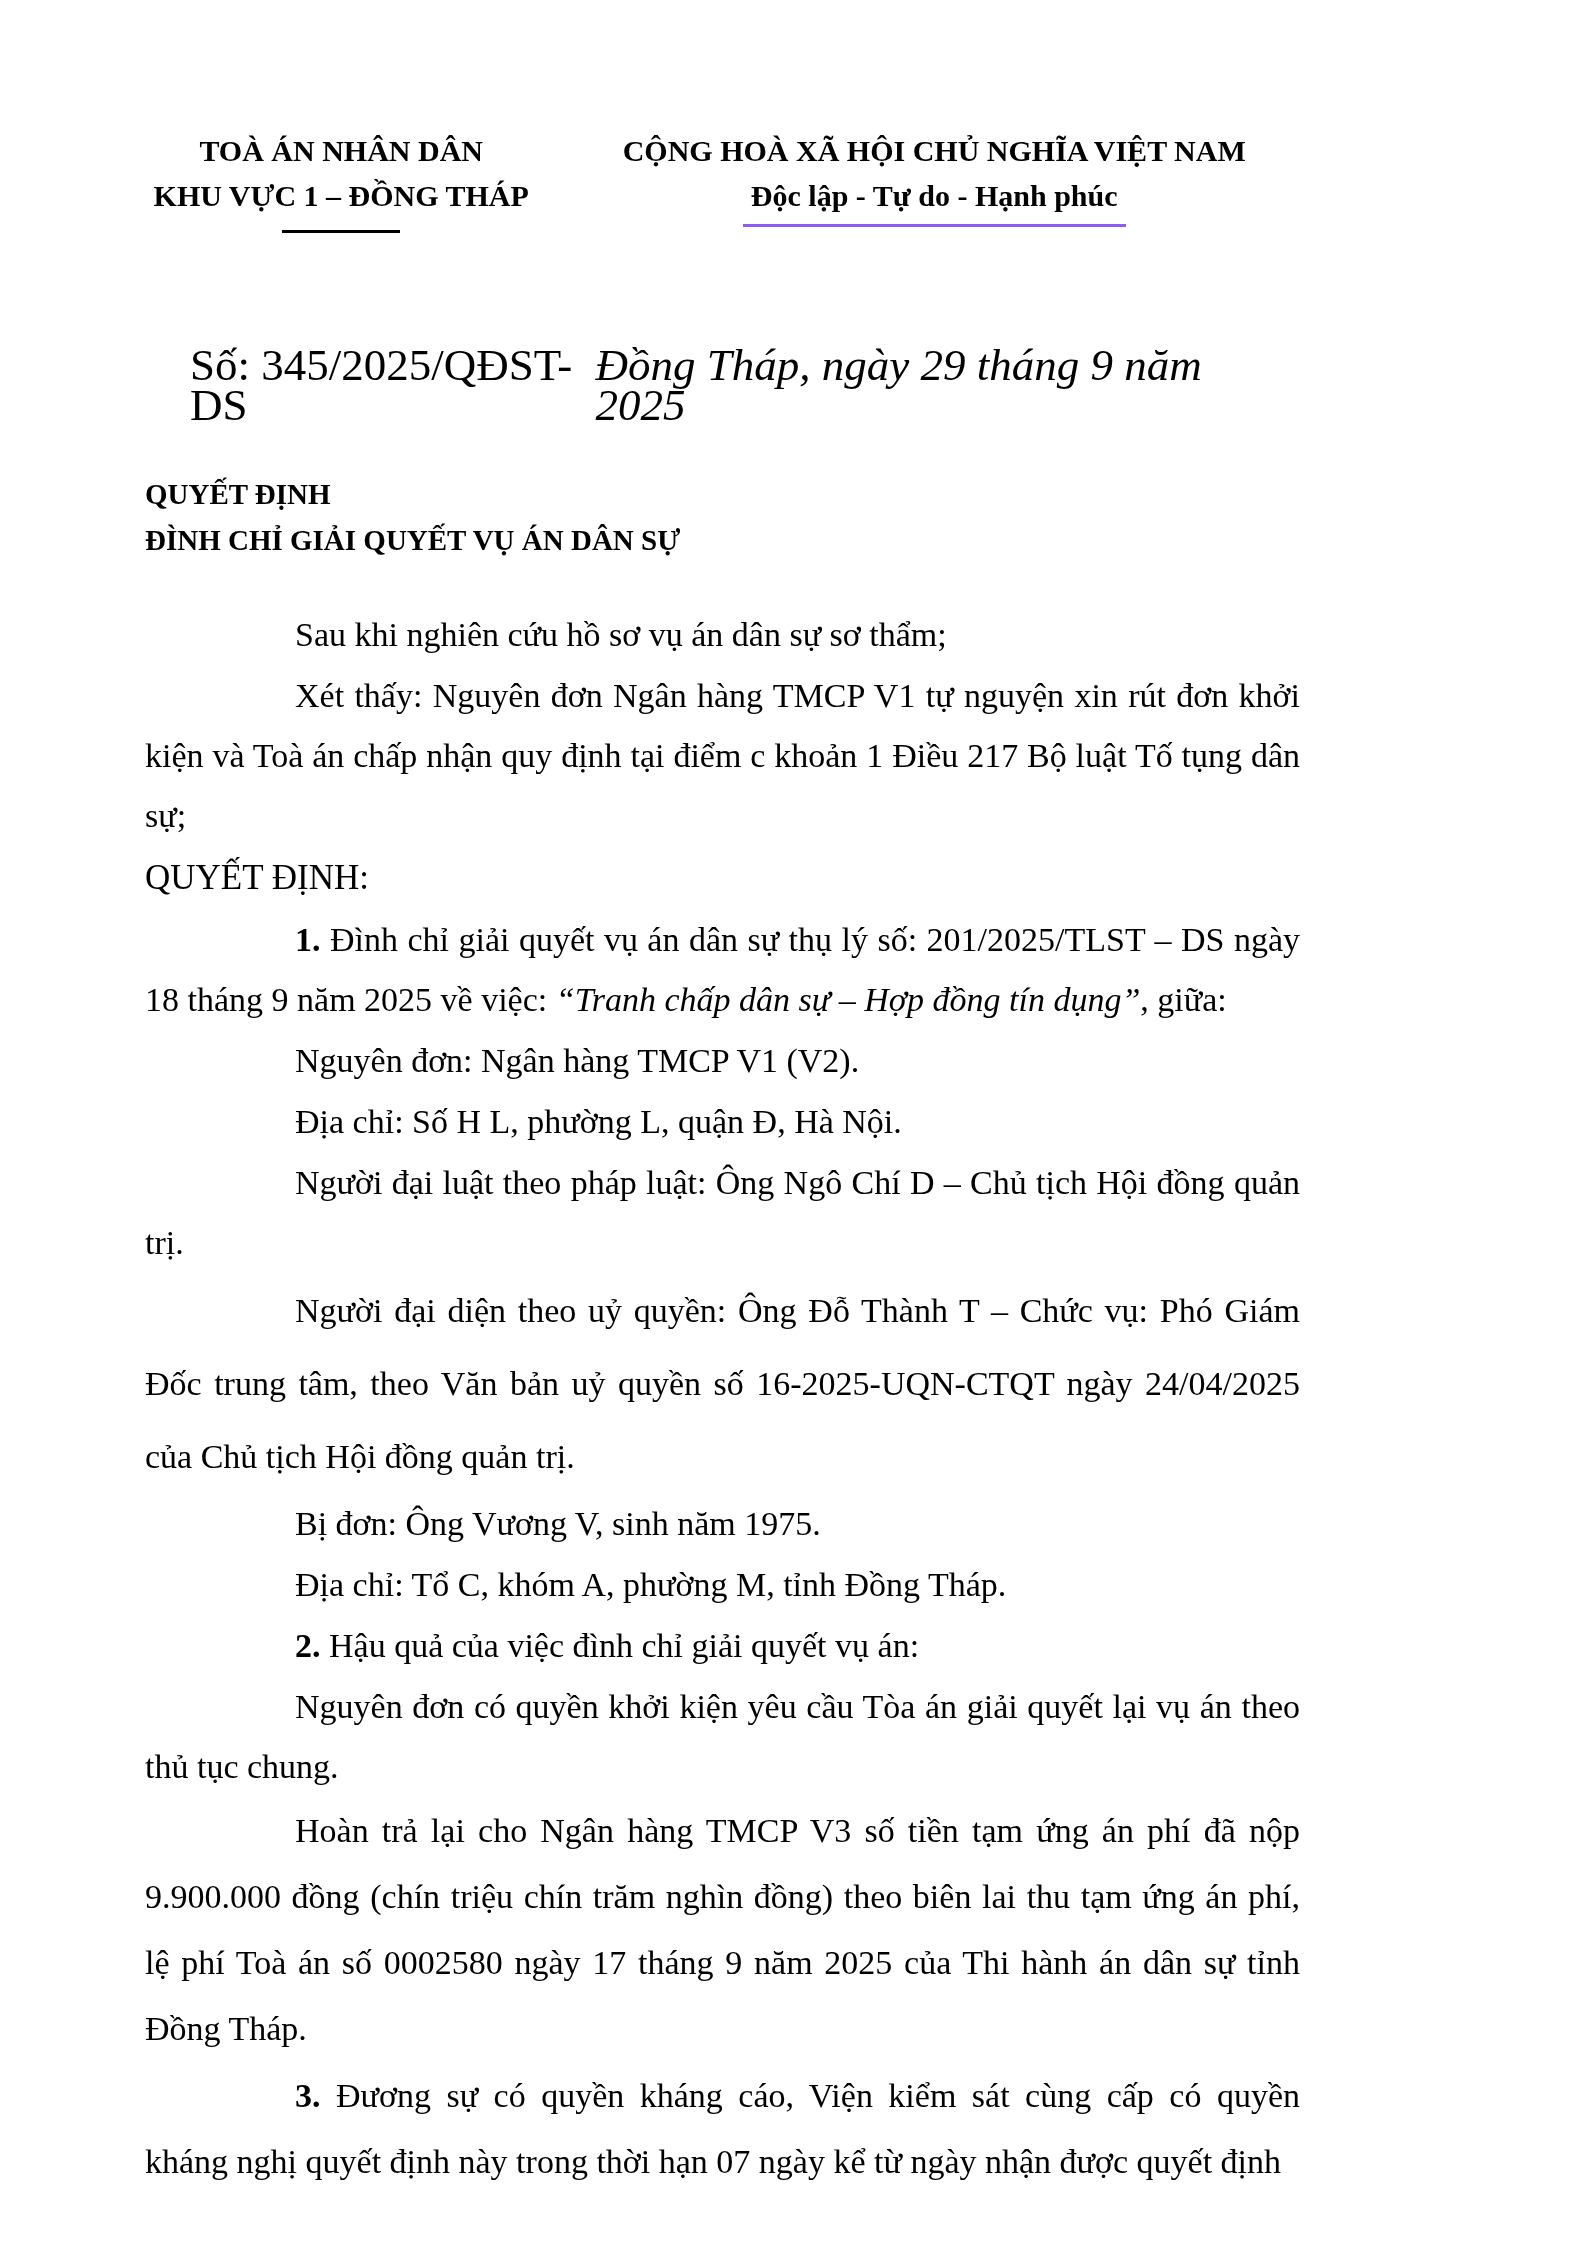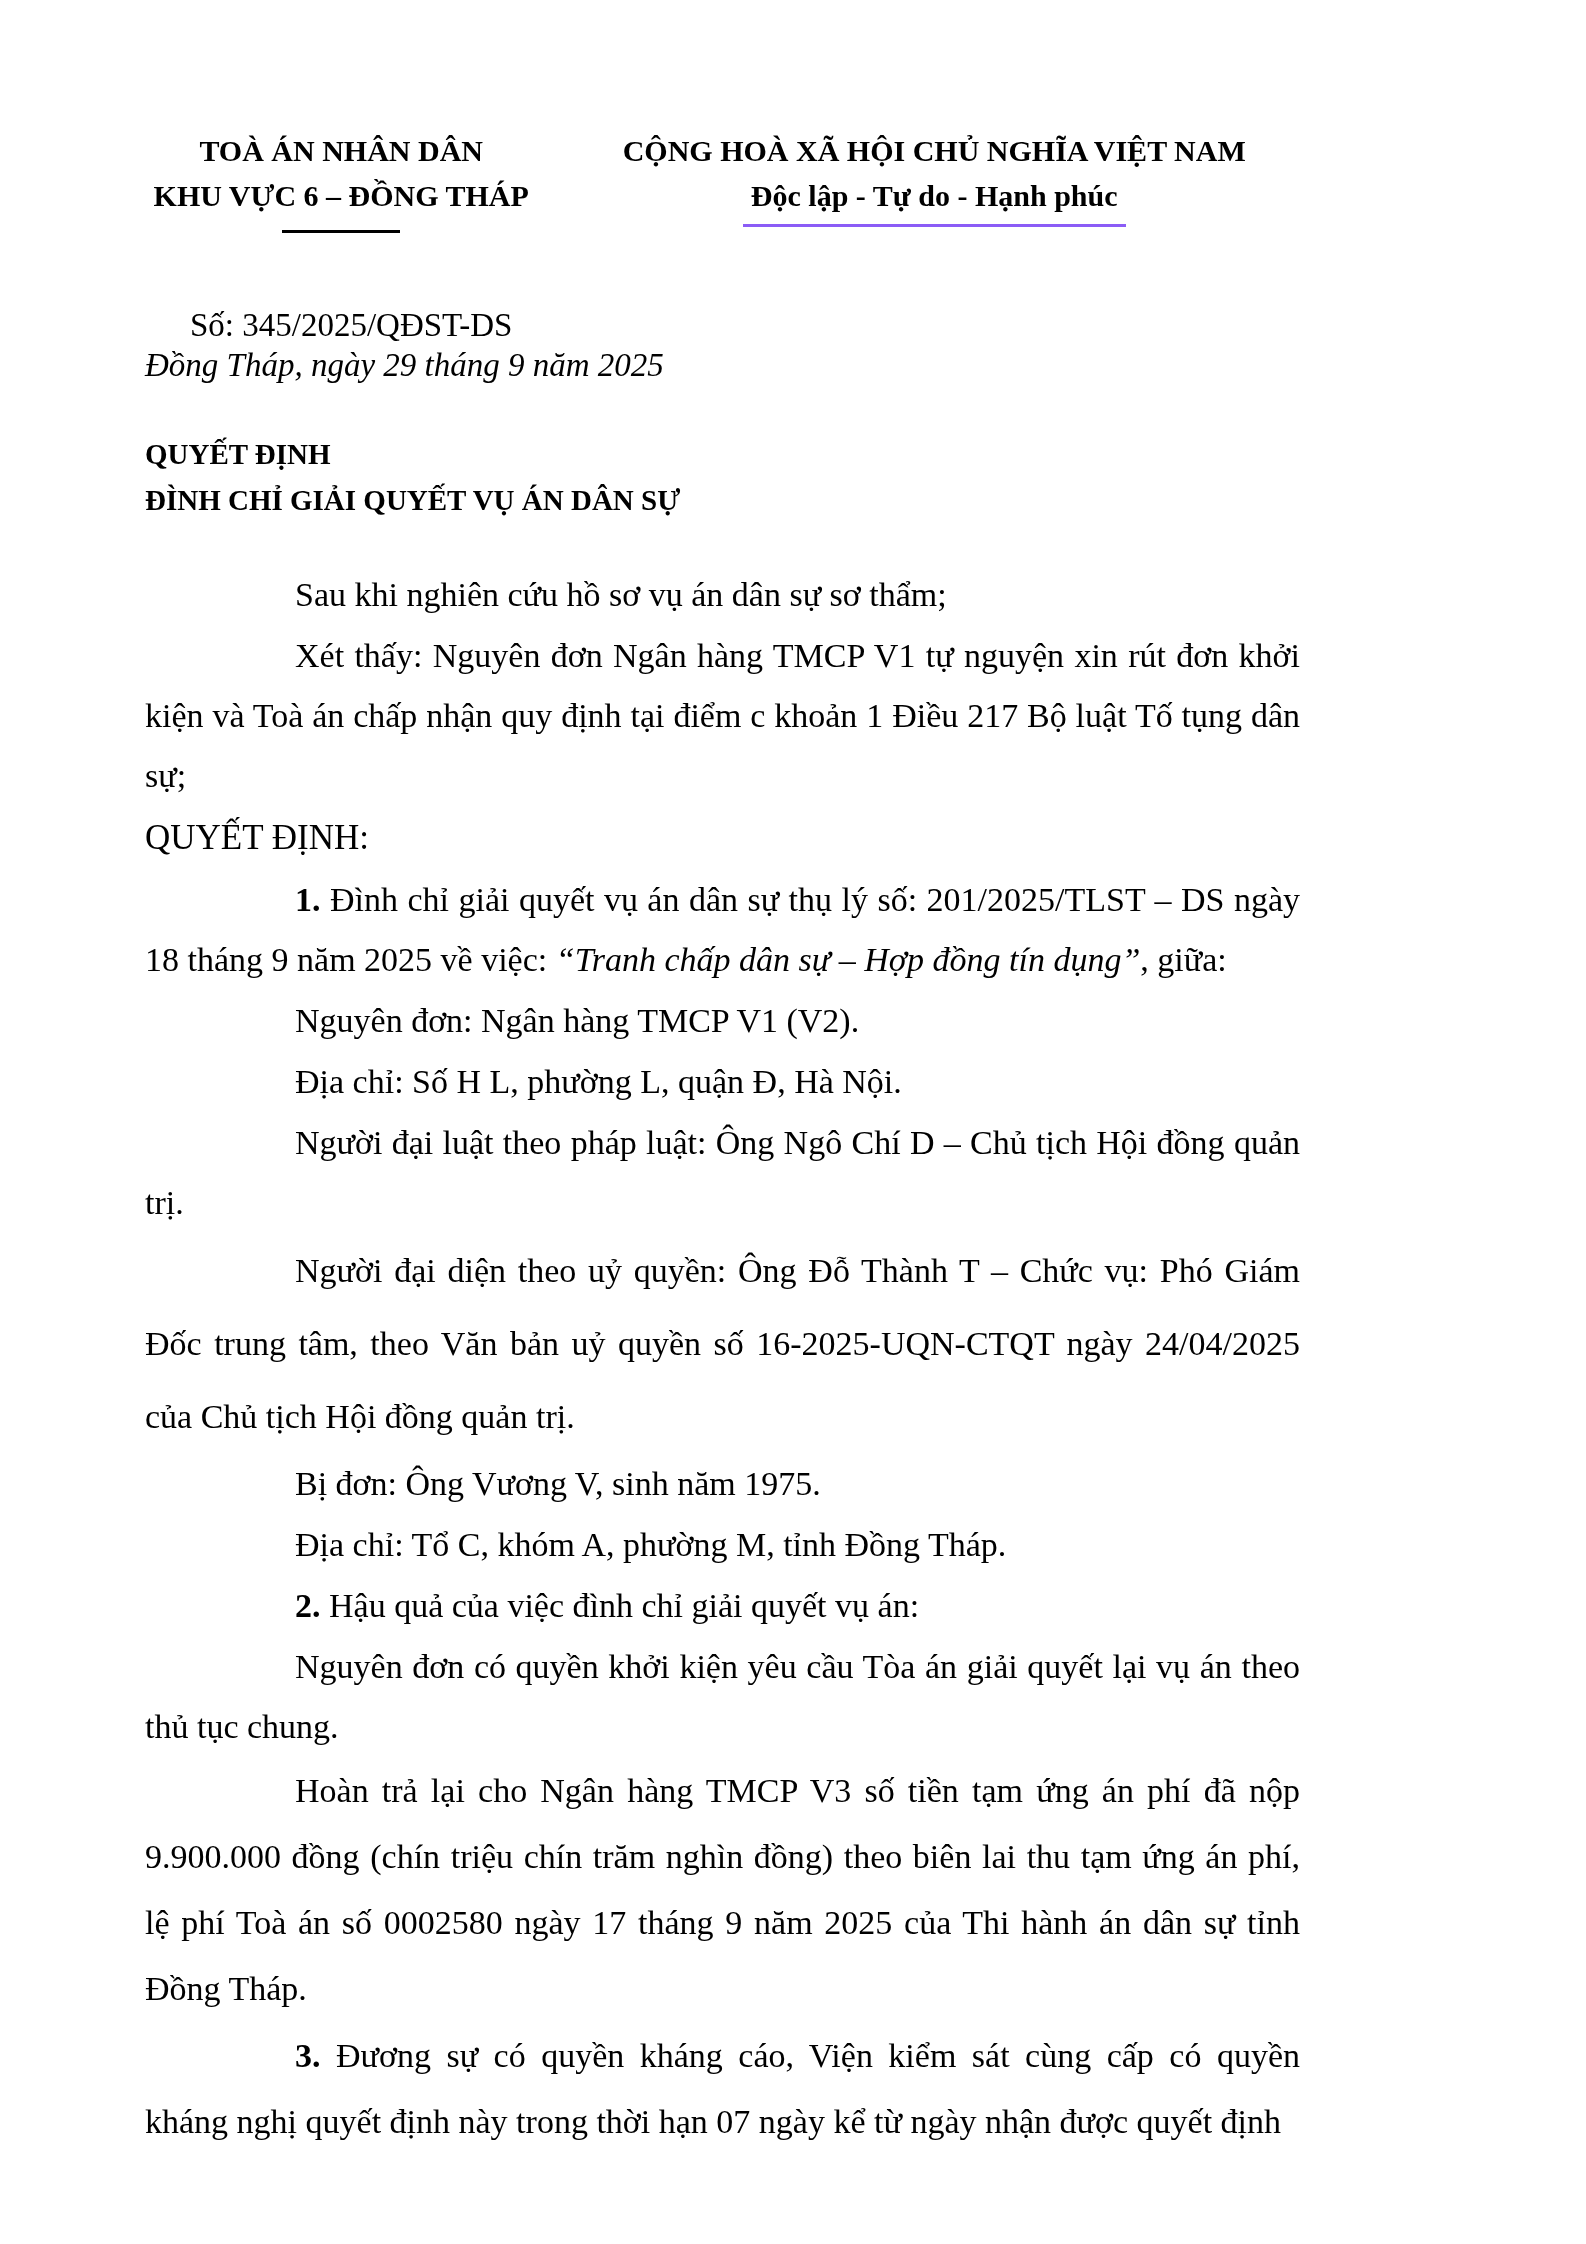--- a/index.html
+++ b/index.html
@@ -15,21 +15,21 @@
     overflow:hidden;
   }
   
   .hdr{display:flex;align-items:flex-start;}
   .hdr-left{margin-left:-25px;width:470px;text-align:center;}
   .hdr-right{margin-left:auto;margin-right:-6px;width:790px;text-align:center;}
   .hdr-line{font-weight:bold;font-size:30px;line-height:45px;white-space:nowrap;}
   .hdr-rule{width:118px;height:0;border-top:3px solid #000;margin:12px auto 0 auto;}
   .motto{display:inline-block;border-bottom:3px solid #8b5cf6;padding:0 8px 6px 8px;}
   
-  .meta{display:flex;justify-content:space-between;margin-top:72px;font-size:33px;line-height:40px;flex-direction:column;}
+  .meta{display:flex;justify-content:space-between;margin-top:112px;font-size:45px;line-height:40px;}
   .meta .num{margin-left:45px;}
   .meta .date{font-style:italic;margin-right:52px;}
   
   .title{margin-top:46px;font-weight:bold;font-size:29px;line-height:46px;}
   
   .bodytext{margin-top:42px;font-size:34px;}
   .bodytext p{
     margin:0 0 1px 0;
     text-indent:150px;
     text-align:justify;
@@ -42,21 +42,21 @@
   .i{font-style:italic;}
 </style>
 </head>
 <body>
 
 <div class="page">
 
   <div class="hdr">
     <div class="hdr-left">
       <div class="hdr-line">TOÀ ÁN NHÂN  DÂN</div>
-      <div class="hdr-line">KHU VỰC 6 – ĐỒNG THÁP</div>
+      <div class="hdr-line">KHU VỰC 1 – ĐỒNG THÁP</div>
       <div class="hdr-rule"></div>
     </div>
     <div class="hdr-right">
       <div class="hdr-line">CỘNG HOÀ XÃ HỘI CHỦ NGHĨA VIỆT NAM</div>
       <div class="hdr-line"><span class="motto">Độc lập - Tự do - Hạnh phúc</span></div>
     </div>
   </div>
 
   <div class="meta">
     <div class="num">Số: 345/2025/QĐST-DS</div>

